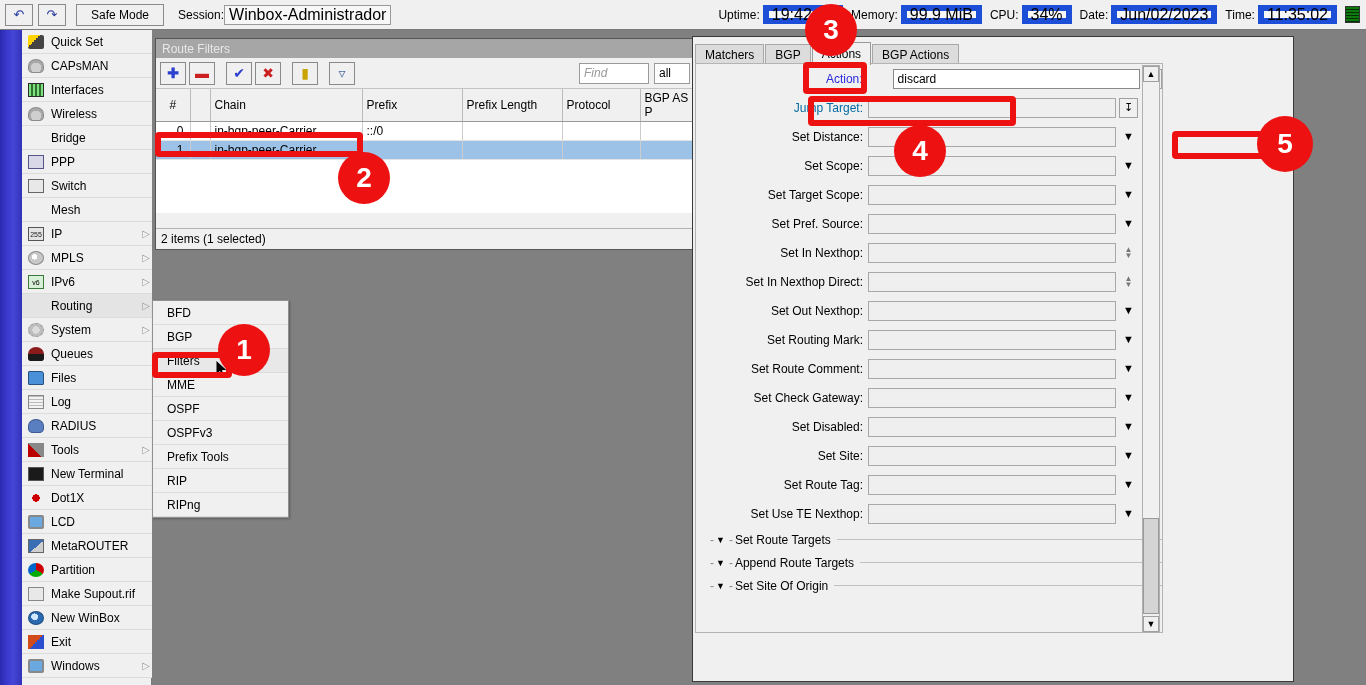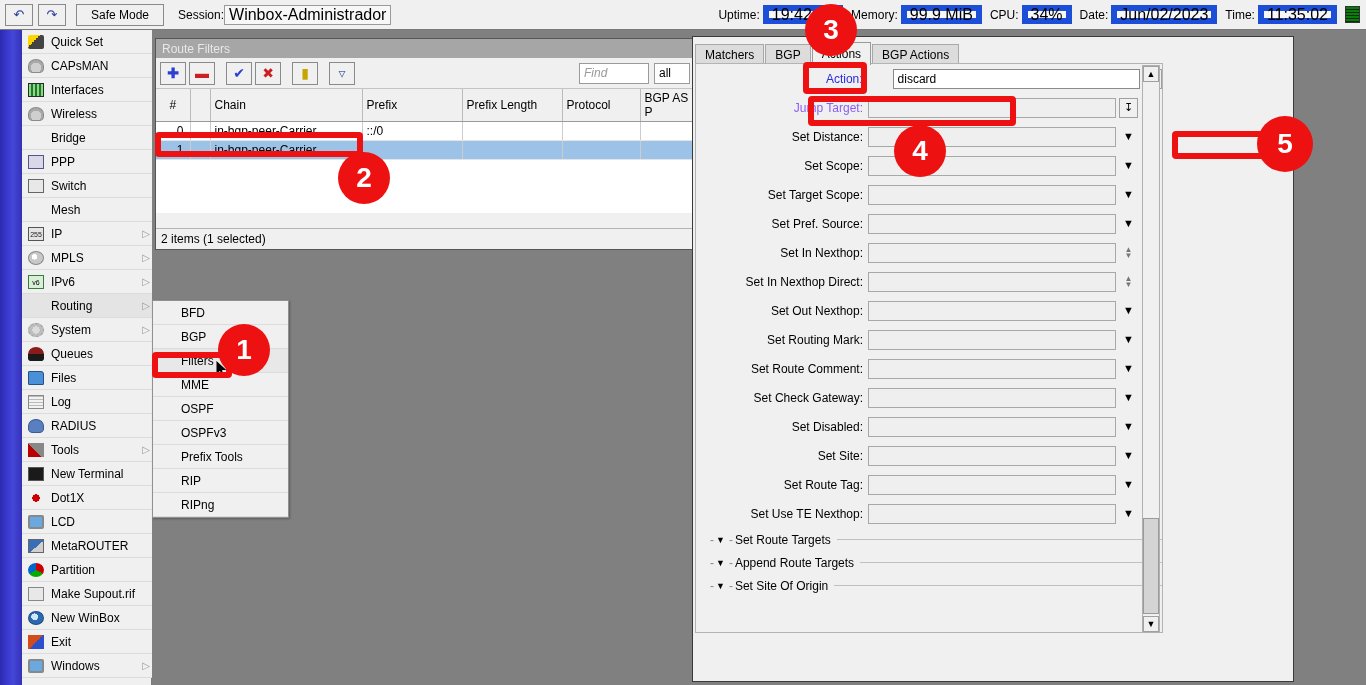--- a/index.html
+++ b/index.html
@@ -189,21 +189,21 @@
   
   .submenu {
     position: absolute; left: 152px; top: 300px;
     width: 137px;
     background: #f0f0f0;
     border: 1px solid #909090;
     box-shadow: 1px 1px 2px rgba(0,0,0,.3);
   }
   .submenu-item {
     height: 24px; display: flex; align-items: center;
-    padding-left: 28px; font-size: 12px;
+    padding-left: 14px; font-size: 12px;
     border-bottom: 1px solid #dcdcdc;
   }
   .submenu-item.hover { background: #e8e8e8; }
 
   .cursor {
     position: absolute; left: 216px; top: 360px;
     width: 14px; height: 20px; pointer-events: none;
   }
 
   
@@ -247,21 +247,21 @@
     overflow: hidden;
   }
   .frow {
     display: flex; align-items: center;
     height: 29px;
   }
   .flabel {
     width: 172px; text-align: right; padding-right: 5px;
     font-size: 12px; color: #000;
   }
-  .flabel.dim { color: #8b5cf6; }
+  .flabel.dim { color: #0369a1; }
   .flabel.accent { color: #2a2ae0; }
   .finput {
     width: 248px; height: 20px;
     border: 1px solid #a8a8a8; background: #efefef;
   }
   .finput.active { background: #fff; border-color: #8a8a8a; margin-left: 25px; }
   .finput-text { padding: 2px 0 0 4px; font-size: 12px; }
   .fbtn-dd {
     width: 19px; height: 20px; margin-left: 3px;
     border: 1px solid #a0a0a0; background: #f0f0f0;

